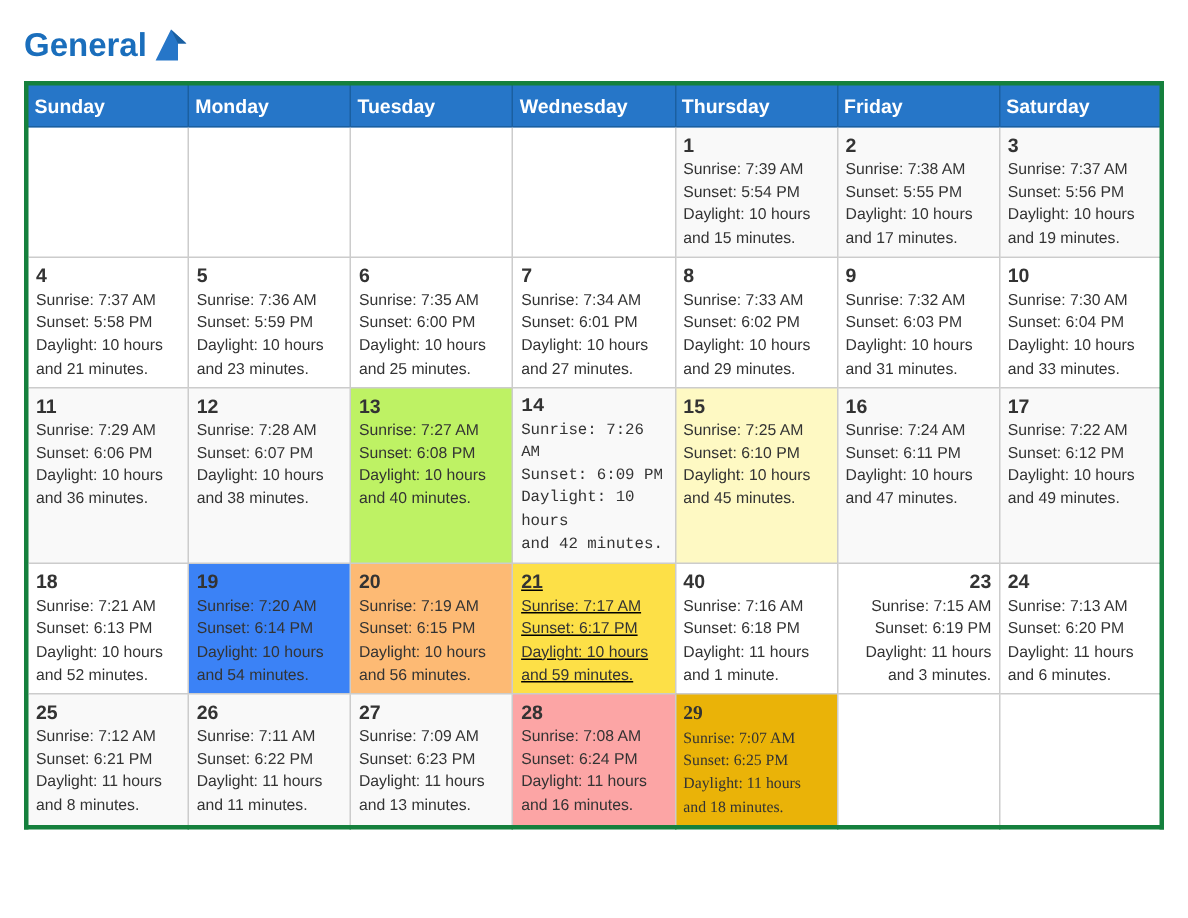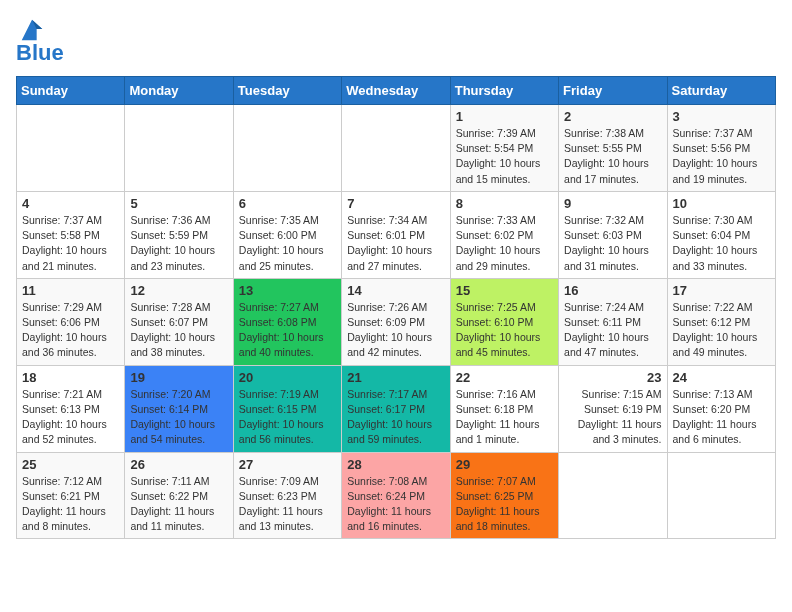--- a/index.html
+++ b/index.html
@@ -40,21 +40,21 @@
       font-weight: bold;
       color: #333;
     }
     .location {
       font-size: 16px;
       color: #555;
     }
     .calendar {
       width: 100%;
       border-collapse: collapse;
-      border: 1px solid #15803d;
+      border: 3px solid #15803d;
       padding-left: 37px;
     }
     .calendar th {
       background-color: #2676c8;
       color: #fff;
       font-size: 13px;
       font-weight: bold;
       padding: 6px 4px;
       text-align: left;
       border: 1px solid #1a5fa0;
@@ -83,26 +83,26 @@
     }
     .empty { background: #fff !important; }
   </style>
 </head>
 <body>
 
 <div class="header">
   <div class="logo">
     <div>
       <div style="display:flex;align-items:center;">
+        <span class="logo-text"><span>General</span></span>
         <svg class="logo-icon" viewBox="0 0 30 30">
           <polygon points="4,26 15,4 26,14 20,14 20,26" fill="#2676c8"></polygon>
           <polygon points="15,4 26,14 20,14" fill="#1a5fa0"></polygon>
         </svg>
       </div>
-      <div style="font-size:22px;font-weight:bold;color:#2676c8;margin-top:-4px;">Blue</div>
     </div>
   </div>
   <div class="title-area">
     <div class="month-title"></div>
     <div class="location"></div>
   </div>
 </div>
 
 <table class="calendar">
   <thead>
@@ -167,29 +167,29 @@
       </tr>
       <tr>
         <td style="background: rgb(249, 249, 249);">
           <span class="day-num">11</span>
           <div class="day-info">Sunrise: 7:29 AM<br>Sunset: 6:06 PM<br>Daylight: 10 hours<br>and 36 minutes.</div>
         </td>
         <td style="background: rgb(249, 249, 249);">
           <span class="day-num">12</span>
           <div class="day-info">Sunrise: 7:28 AM<br>Sunset: 6:07 PM<br>Daylight: 10 hours<br>and 38 minutes.</div>
         </td>
-        <td style="background: #22c55e;">
+        <td style="background: #bef264;">
           <span class="day-num">13</span>
           <div class="day-info">Sunrise: 7:27 AM<br>Sunset: 6:08 PM<br>Daylight: 10 hours<br>and 40 minutes.</div>
         </td>
-        <td style="background: rgb(249, 249, 249);">
+        <td style="background: rgb(249, 249, 249); font-family: Liberation Mono, monospace;">
           <span class="day-num">14</span>
           <div class="day-info">Sunrise: 7:26 AM<br>Sunset: 6:09 PM<br>Daylight: 10 hours<br>and 42 minutes.</div>
         </td>
-        <td style="background: #bef264;">
+        <td style="background: #fef9c3;">
           <span class="day-num">15</span>
           <div class="day-info">Sunrise: 7:25 AM<br>Sunset: 6:10 PM<br>Daylight: 10 hours<br>and 45 minutes.</div>
         </td>
         <td style="background: rgb(249, 249, 249);">
           <span class="day-num">16</span>
           <div class="day-info">Sunrise: 7:24 AM<br>Sunset: 6:11 PM<br>Daylight: 10 hours<br>and 47 minutes.</div>
         </td>
         <td style="background: rgb(249, 249, 249);">
           <span class="day-num">17</span>
           <div class="day-info">Sunrise: 7:22 AM<br>Sunset: 6:12 PM<br>Daylight: 10 hours<br>and 49 minutes.</div>
@@ -197,30 +197,30 @@
       </tr>
       <tr>
         <td style="background: rgb(255, 255, 255);">
           <span class="day-num">18</span>
           <div class="day-info">Sunrise: 7:21 AM<br>Sunset: 6:13 PM<br>Daylight: 10 hours<br>and 52 minutes.</div>
         </td>
         <td style="background: #3b82f6;">
           <span class="day-num">19</span>
           <div class="day-info">Sunrise: 7:20 AM<br>Sunset: 6:14 PM<br>Daylight: 10 hours<br>and 54 minutes.</div>
         </td>
-        <td style="background: #14b8a6;">
+        <td style="background: #fdba74;">
           <span class="day-num">20</span>
           <div class="day-info">Sunrise: 7:19 AM<br>Sunset: 6:15 PM<br>Daylight: 10 hours<br>and 56 minutes.</div>
         </td>
-        <td style="background: #14b8a6;">
+        <td style="background: #fde047; text-decoration: underline;">
           <span class="day-num">21</span>
           <div class="day-info">Sunrise: 7:17 AM<br>Sunset: 6:17 PM<br>Daylight: 10 hours<br>and 59 minutes.</div>
         </td>
         <td style="background: rgb(255, 255, 255);">
-          <span class="day-num">22</span>
+          <span class="day-num">40</span>
           <div class="day-info">Sunrise: 7:16 AM<br>Sunset: 6:18 PM<br>Daylight: 11 hours<br>and 1 minute.</div>
         </td>
         <td style="background: rgb(255, 255, 255); text-align: right;">
           <span class="day-num">23</span>
           <div class="day-info">Sunrise: 7:15 AM<br>Sunset: 6:19 PM<br>Daylight: 11 hours<br>and 3 minutes.</div>
         </td>
         <td style="background: rgb(255, 255, 255);">
           <span class="day-num">24</span>
           <div class="day-info">Sunrise: 7:13 AM<br>Sunset: 6:20 PM<br>Daylight: 11 hours<br>and 6 minutes.</div>
         </td>
@@ -235,21 +235,21 @@
           <div class="day-info">Sunrise: 7:11 AM<br>Sunset: 6:22 PM<br>Daylight: 11 hours<br>and 11 minutes.</div>
         </td>
         <td style="background: rgb(249, 249, 249);">
           <span class="day-num">27</span>
           <div class="day-info">Sunrise: 7:09 AM<br>Sunset: 6:23 PM<br>Daylight: 11 hours<br>and 13 minutes.</div>
         </td>
         <td style="background: #fca5a5;">
           <span class="day-num">28</span>
           <div class="day-info">Sunrise: 7:08 AM<br>Sunset: 6:24 PM<br>Daylight: 11 hours<br>and 16 minutes.</div>
         </td>
-        <td style="background: #f97316;">
+        <td style="background: #eab308; font-family: Liberation Serif, serif;">
           <span class="day-num">29</span>
           <div class="day-info">Sunrise: 7:07 AM<br>Sunset: 6:25 PM<br>Daylight: 11 hours<br>and 18 minutes.</div>
         </td>
         <td class="empty" style="background: rgb(255, 255, 255);"></td>
         <td class="empty" style="background: rgb(255, 255, 255);"></td>
       </tr>
     </tbody>
 </table>
 
 </body></html>

